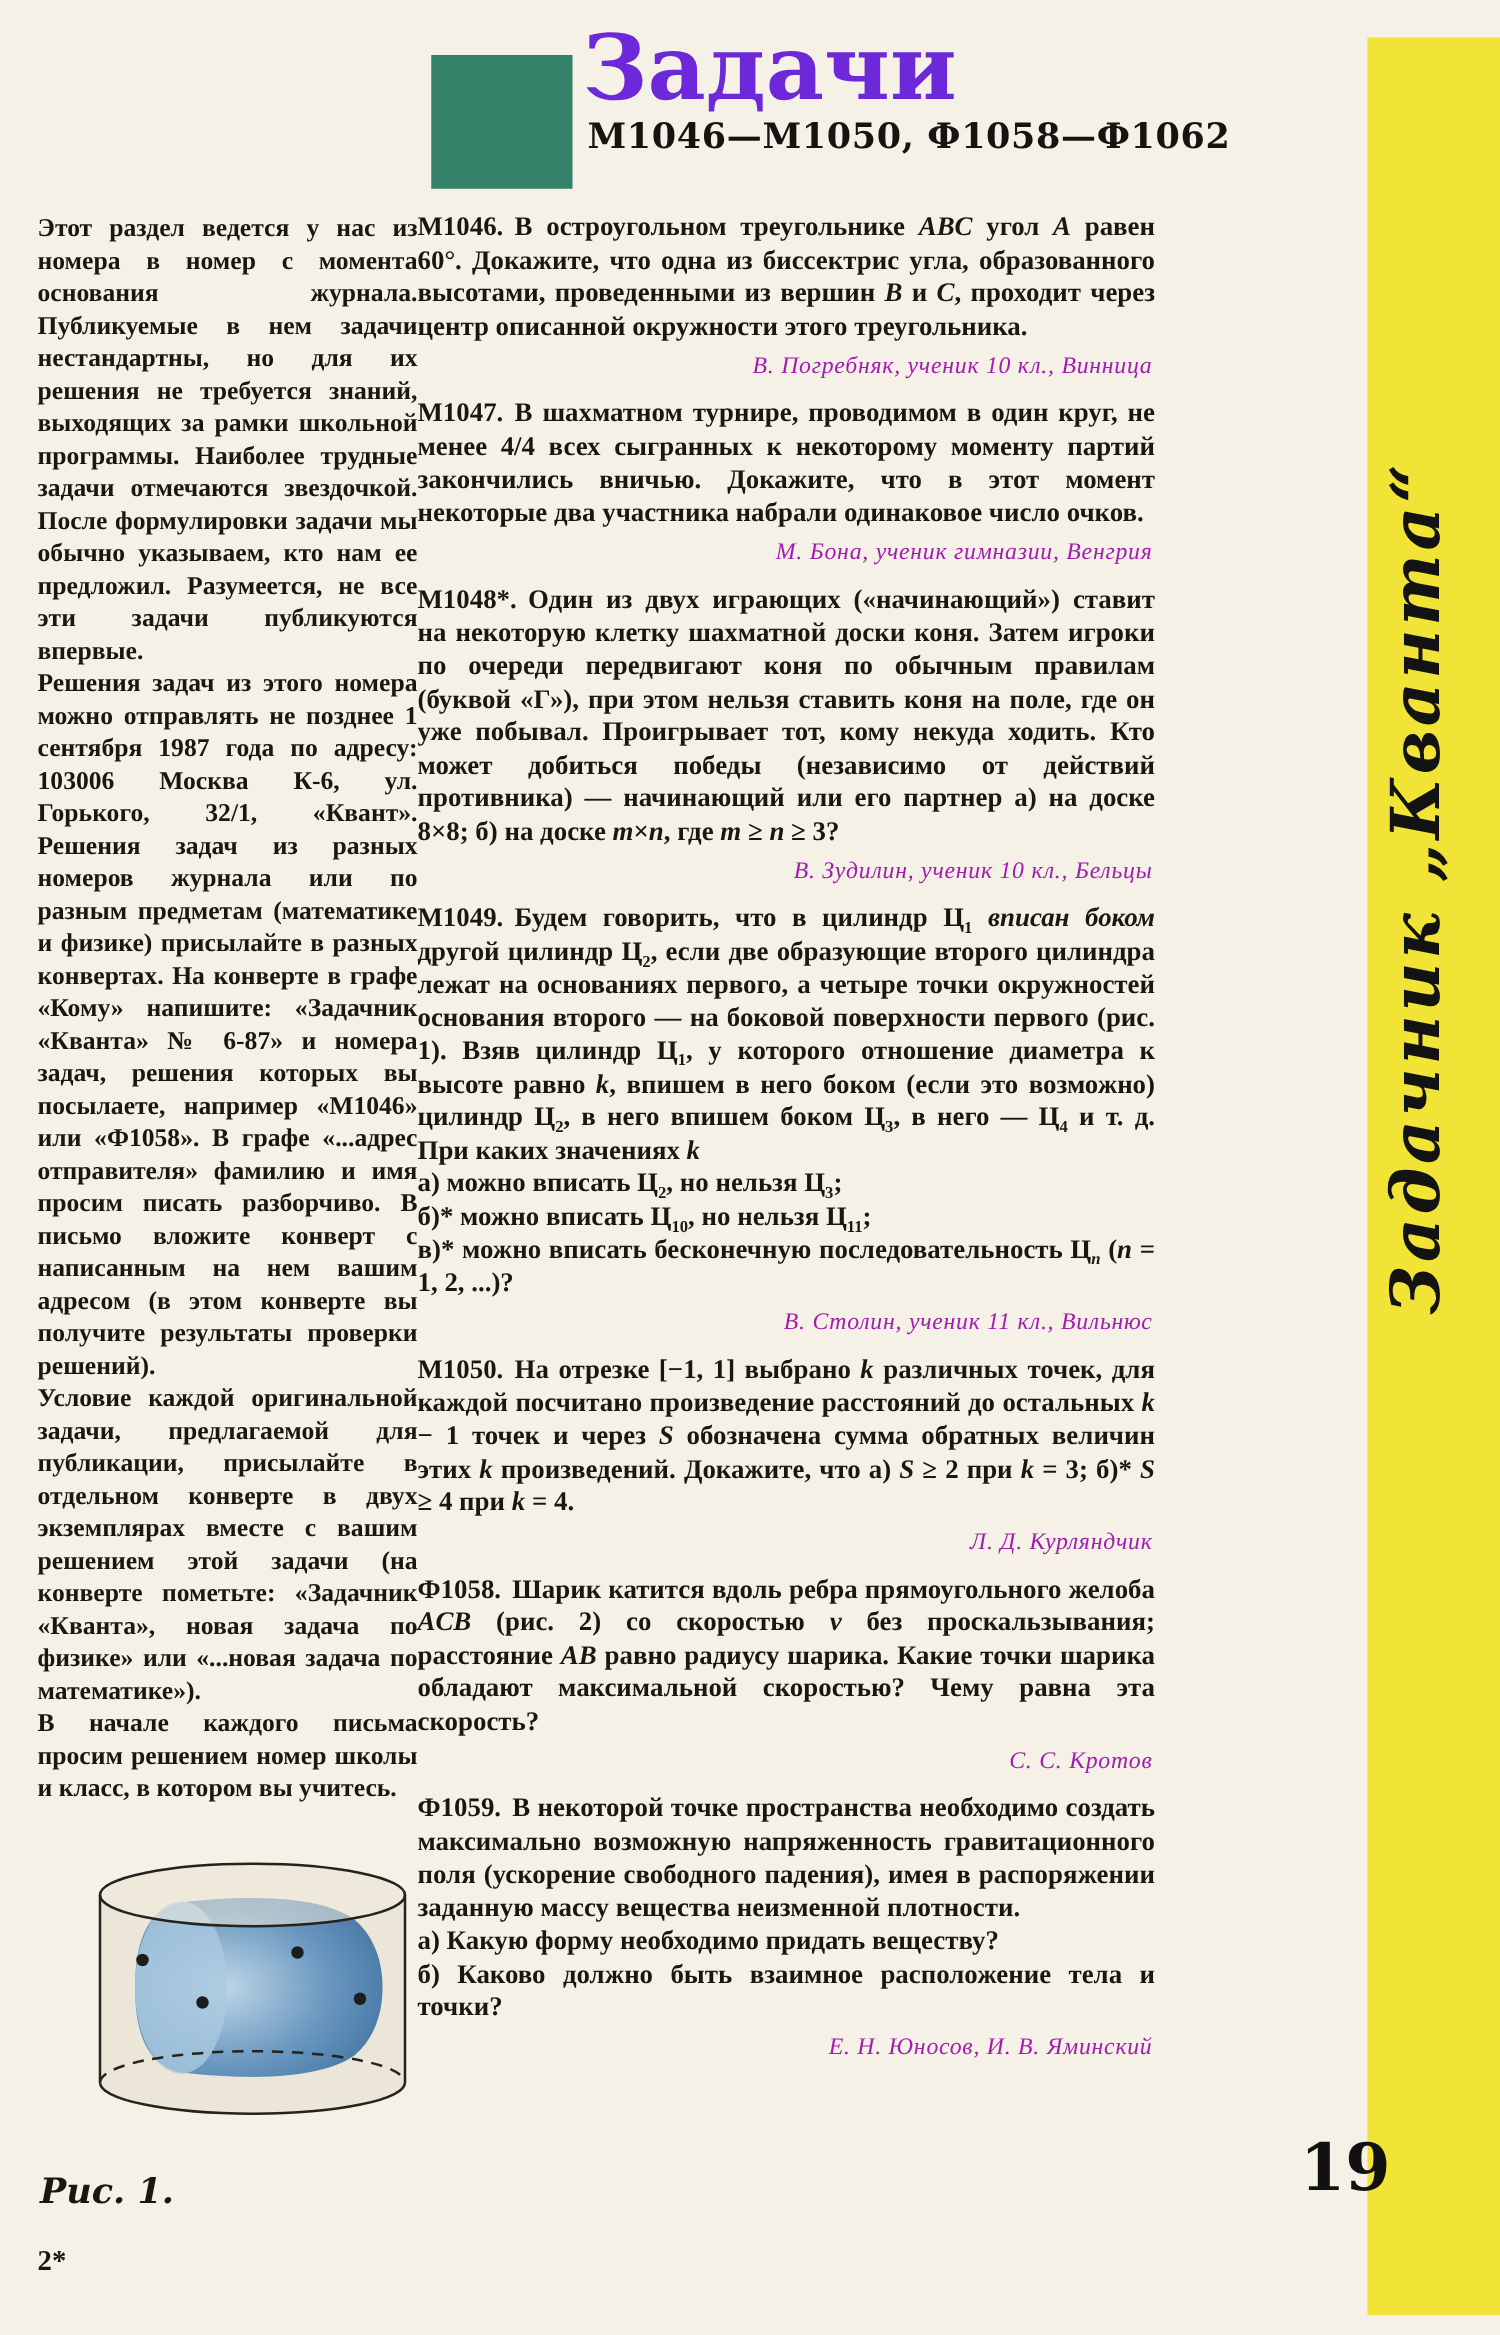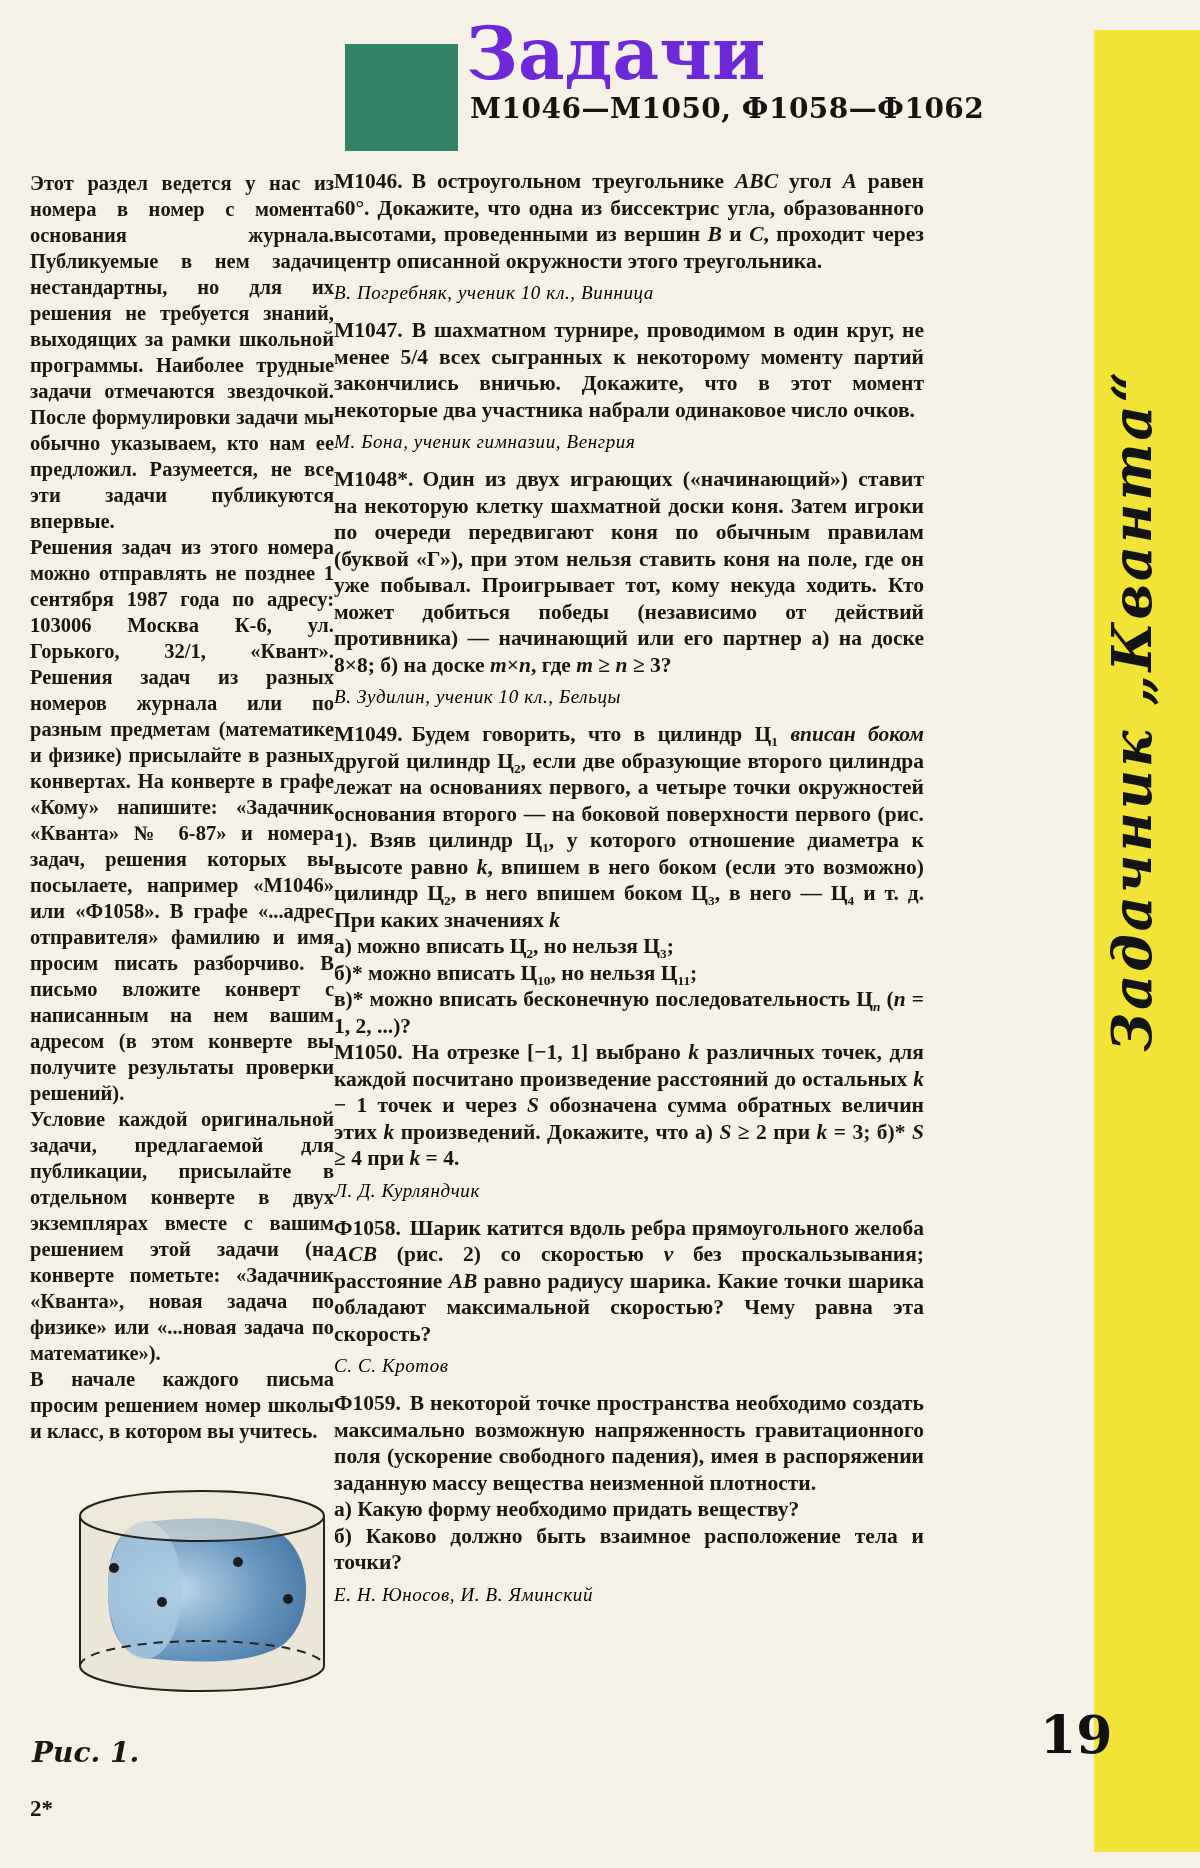--- a/index.html
+++ b/index.html
@@ -30,22 +30,22 @@
   .left-col{
     position:absolute;left:30px;top:170px;width:304px;
     font-size:20.5px;line-height:26px;font-weight:bold;text-align:justify;
   }
   .left-col p{margin:0;}
   
   .right-col{position:absolute;left:334px;top:168px;width:590px;}
   .problem{font-size:21.5px;line-height:26.5px;font-weight:bold;text-align:justify;}
   .pid{padding-right:9px;}
   .author{
-    text-align:left;font-style:italic;font-weight:normal;
-    font-size:19px;letter-spacing:.6px;margin:8px 2px 13px 0;color:#000000;
+    text-align:right;font-style:italic;font-weight:normal;
+    font-size:19px;letter-spacing:.6px;margin:8px 2px 13px 0;color:#a21caf;
   }
   .it{font-style:italic;}
   sub{font-size:.62em;line-height:0;}
   
   .figure{position:absolute;left:50px;top:1486px;width:304px;height:232px;}
   .fig-caption{
     position:absolute;left:32px;top:1736px;
     font-family:"DejaVu Serif", serif;font-style:italic;font-weight:bold;font-size:28px;
   }
   .footer-mark{position:absolute;left:30px;top:1796px;font-weight:bold;font-size:23px;}
@@ -74,32 +74,33 @@
   </div>
 
   <div class="right-col">
 
     <div class="problem">
       <span class="pid">М1046.</span><span><span>В остроугольном треугольнике </span><span class="it">ABC</span><span> угол </span><span class="it">A</span><span> равен 60°. Докажите, что одна из биссектрис угла, образованного высотами, проведенными из вершин </span><span class="it">B</span><span> и </span><span class="it">C</span><span>, проходит через центр описанной окружности этого треугольника.</span></span>
     </div>
     <div class="author">В. Погребняк, ученик 10 кл., Винница</div>
 
     <div class="problem">
-      <span class="pid">М1047.</span><span><span>В шахматном турнире, проводимом в один круг, не менее 5/4 всех сыгранных к некоторому моменту партий закончились вничью. Докажите, что в этот момент некоторые два участника набрали одинаковое число очков.</span></span>
+      <span class="pid">М1047.</span><span><span>В шахматном турнире, проводимом в один круг, не менее 4/4 всех сыгранных к некоторому моменту партий закончились вничью. Докажите, что в этот момент некоторые два участника набрали одинаковое число очков.</span></span>
     </div>
     <div class="author">М. Бона, ученик гимназии, Венгрия</div>
 
     <div class="problem">
       <span class="pid">М1048*.</span><span><span>Один из двух играющих («начинающий») ставит на некоторую клетку шахматной доски коня. Затем игроки по очереди передвигают коня по обычным правилам (буквой «Г»), при этом нельзя ставить коня на поле, где он уже побывал. Проигрывает тот, кому некуда ходить. Кто может добиться победы (независимо от действий противника) — начинающий или его партнер а) на доске 8×8; б) на доске </span><span class="it">m</span><span>×</span><span class="it">n</span><span>, где </span><span class="it">m</span><span> ≥ </span><span class="it">n</span><span> ≥ 3?</span></span>
     </div>
     <div class="author">В. Зудилин, ученик 10 кл., Бельцы</div>
 
     <div class="problem">
       <span class="pid">М1049.</span><span><span>Будем говорить, что в цилиндр Ц</span><sub>1</sub><span> </span><span class="it">вписан боком</span><span> другой цилиндр Ц</span><sub>2</sub><span>, если две образующие второго цилиндра лежат на основаниях первого, а четыре точки окружностей основания второго — на боковой поверхности первого (рис. 1). Взяв цилиндр Ц</span><sub>1</sub><span>, у которого отношение диаметра к высоте равно </span><span class="it">k</span><span>, впишем в него боком (если это возможно) цилиндр Ц</span><sub>2</sub><span>, в него впишем боком Ц</span><sub>3</sub><span>, в него — Ц</span><sub>4</sub><span> и т. д. При каких значениях </span><span class="it">k</span><br><span>а) можно вписать Ц</span><sub>2</sub><span>, но нельзя Ц</span><sub>3</sub><span>;</span><br><span>б)* можно вписать Ц</span><sub>10</sub><span>, но нельзя Ц</span><sub>11</sub><span>;</span><br><span>в)* можно вписать бесконечную последовательность Ц</span><sub class="it">n</sub><span> (</span><span class="it">n</span><span> = 1, 2, ...)?</span></span>
     </div>
+    <div class="author">В. Столин, ученик 11 кл., Вильнюс</div>
 
     <div class="problem">
       <span class="pid">М1050.</span><span><span>На отрезке [−1, 1] выбрано </span><span class="it">k</span><span> различных точек, для каждой посчитано произведение расстояний до остальных </span><span class="it">k</span><span> − 1 точек и через </span><span class="it">S</span><span> обозначена сумма обратных величин этих </span><span class="it">k</span><span> произведений. Докажите, что а) </span><span class="it">S</span><span> ≥ 2 при </span><span class="it">k</span><span> = 3; б)* </span><span class="it">S</span><span> ≥ 4 при </span><span class="it">k</span><span> = 4.</span></span>
     </div>
     <div class="author">Л. Д. Курляндчик</div>
 
     <div class="problem">
       <span class="pid">Ф1058.</span><span><span>Шарик катится вдоль ребра прямоугольного желоба </span><span class="it">ACB</span><span> (рис. 2) со скоростью </span><span class="it">v</span><span> без проскальзывания; расстояние </span><span class="it">AB</span><span> равно радиусу шарика. Какие точки шарика обладают максимальной скоростью? Чему равна эта скорость?</span></span>
     </div>
     <div class="author">С. С. Кротов</div>

